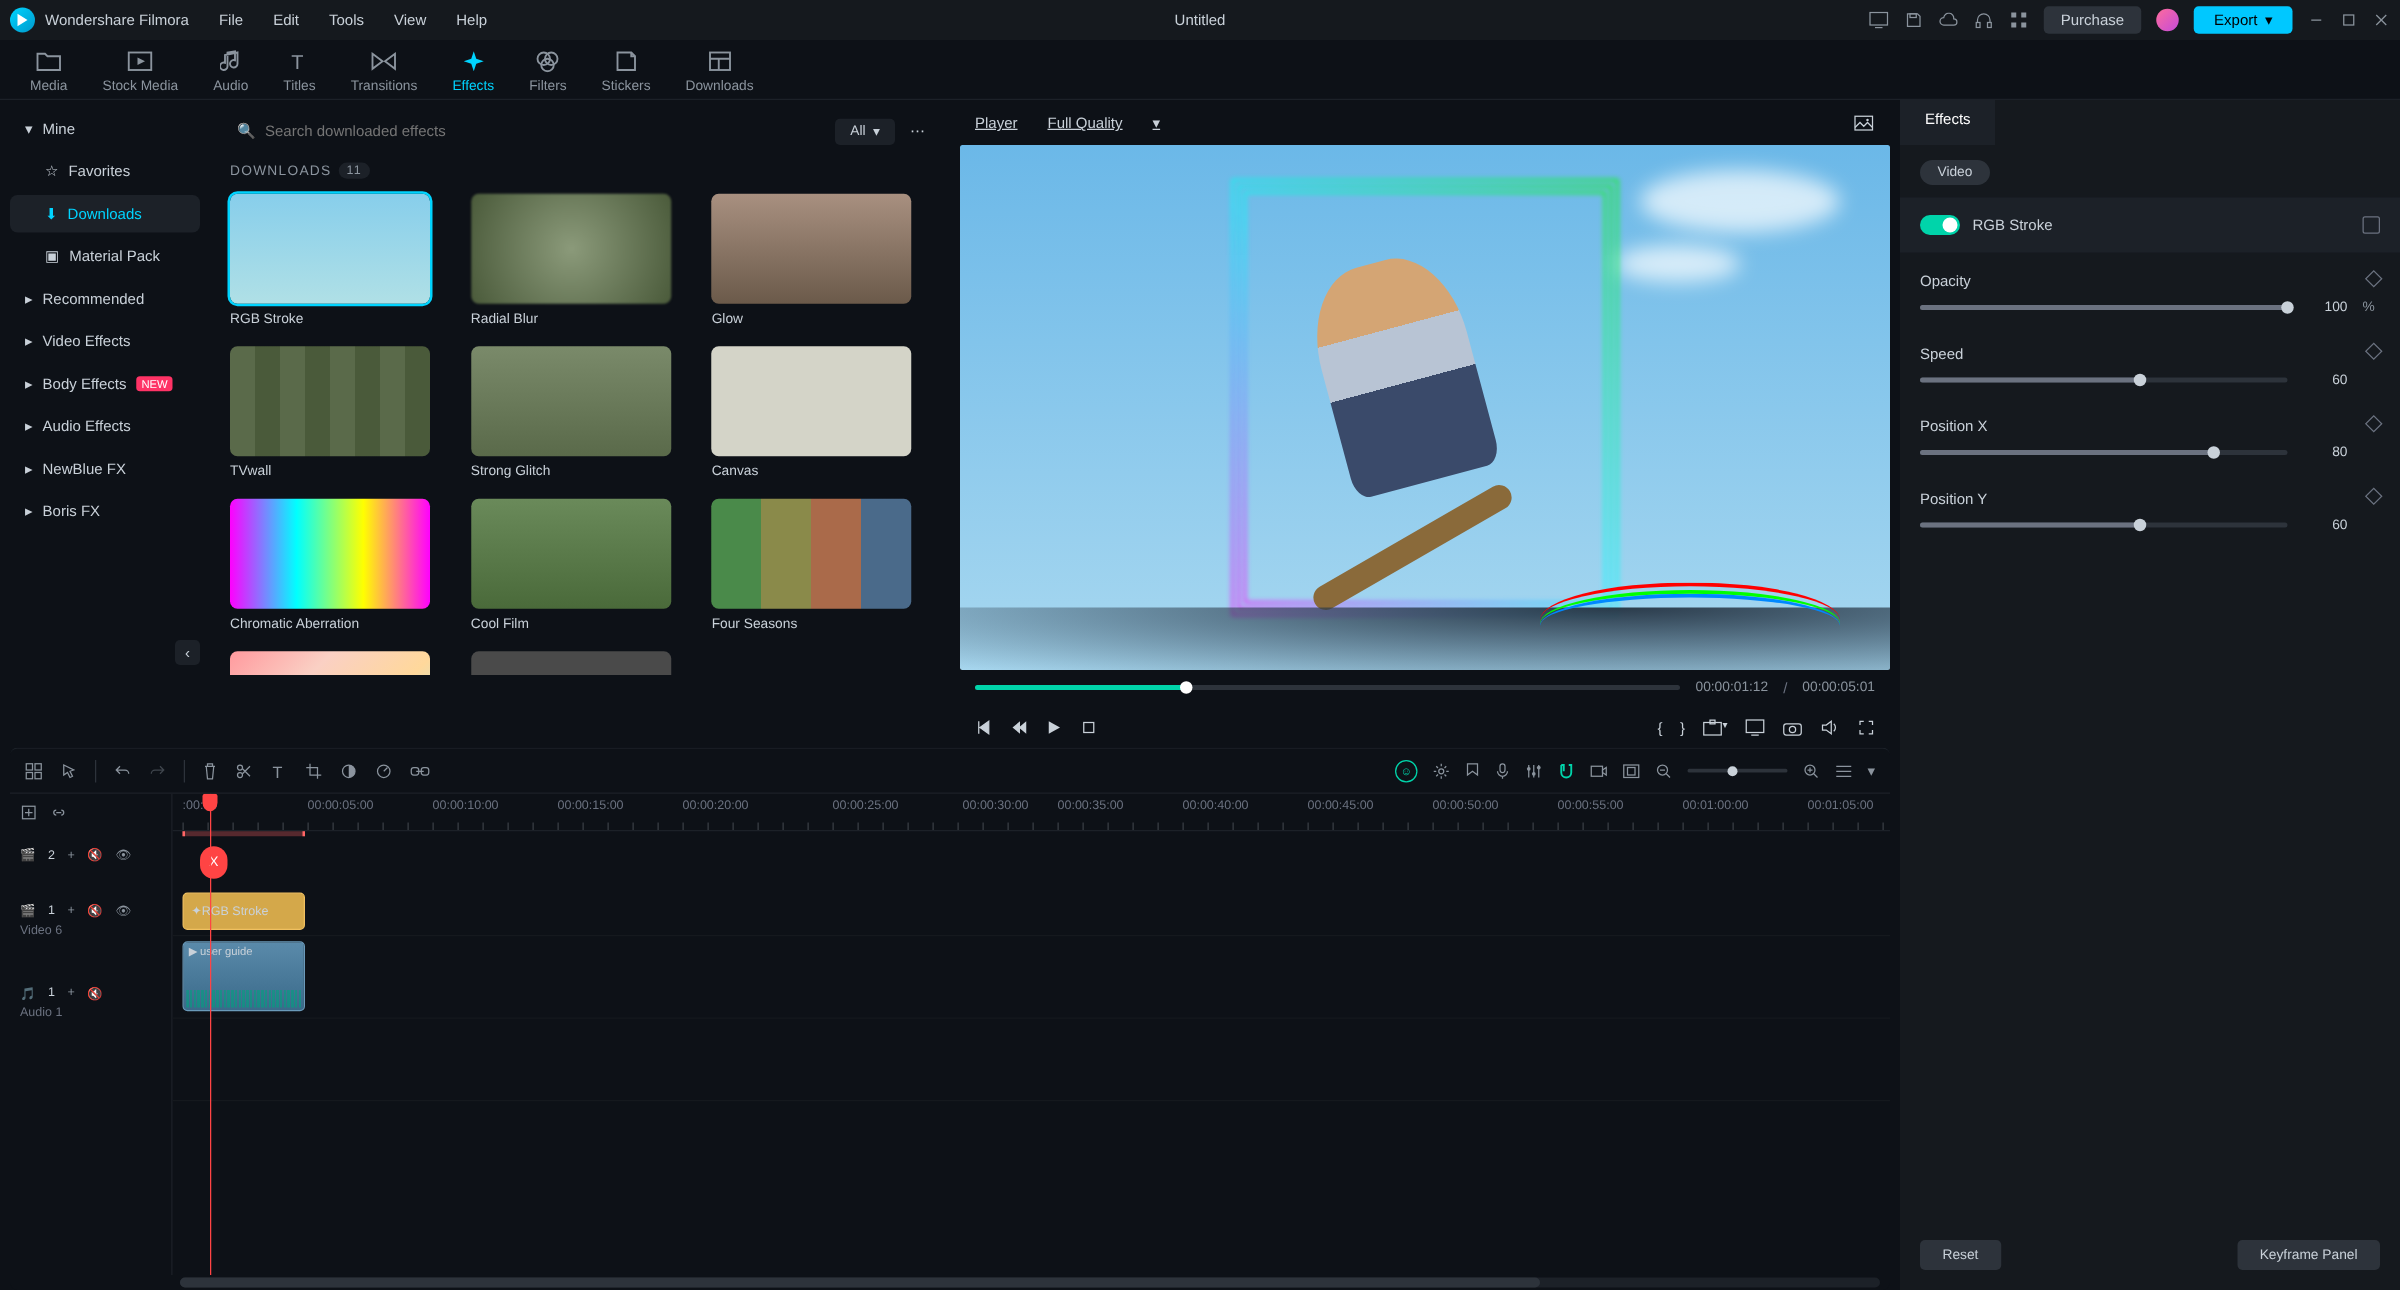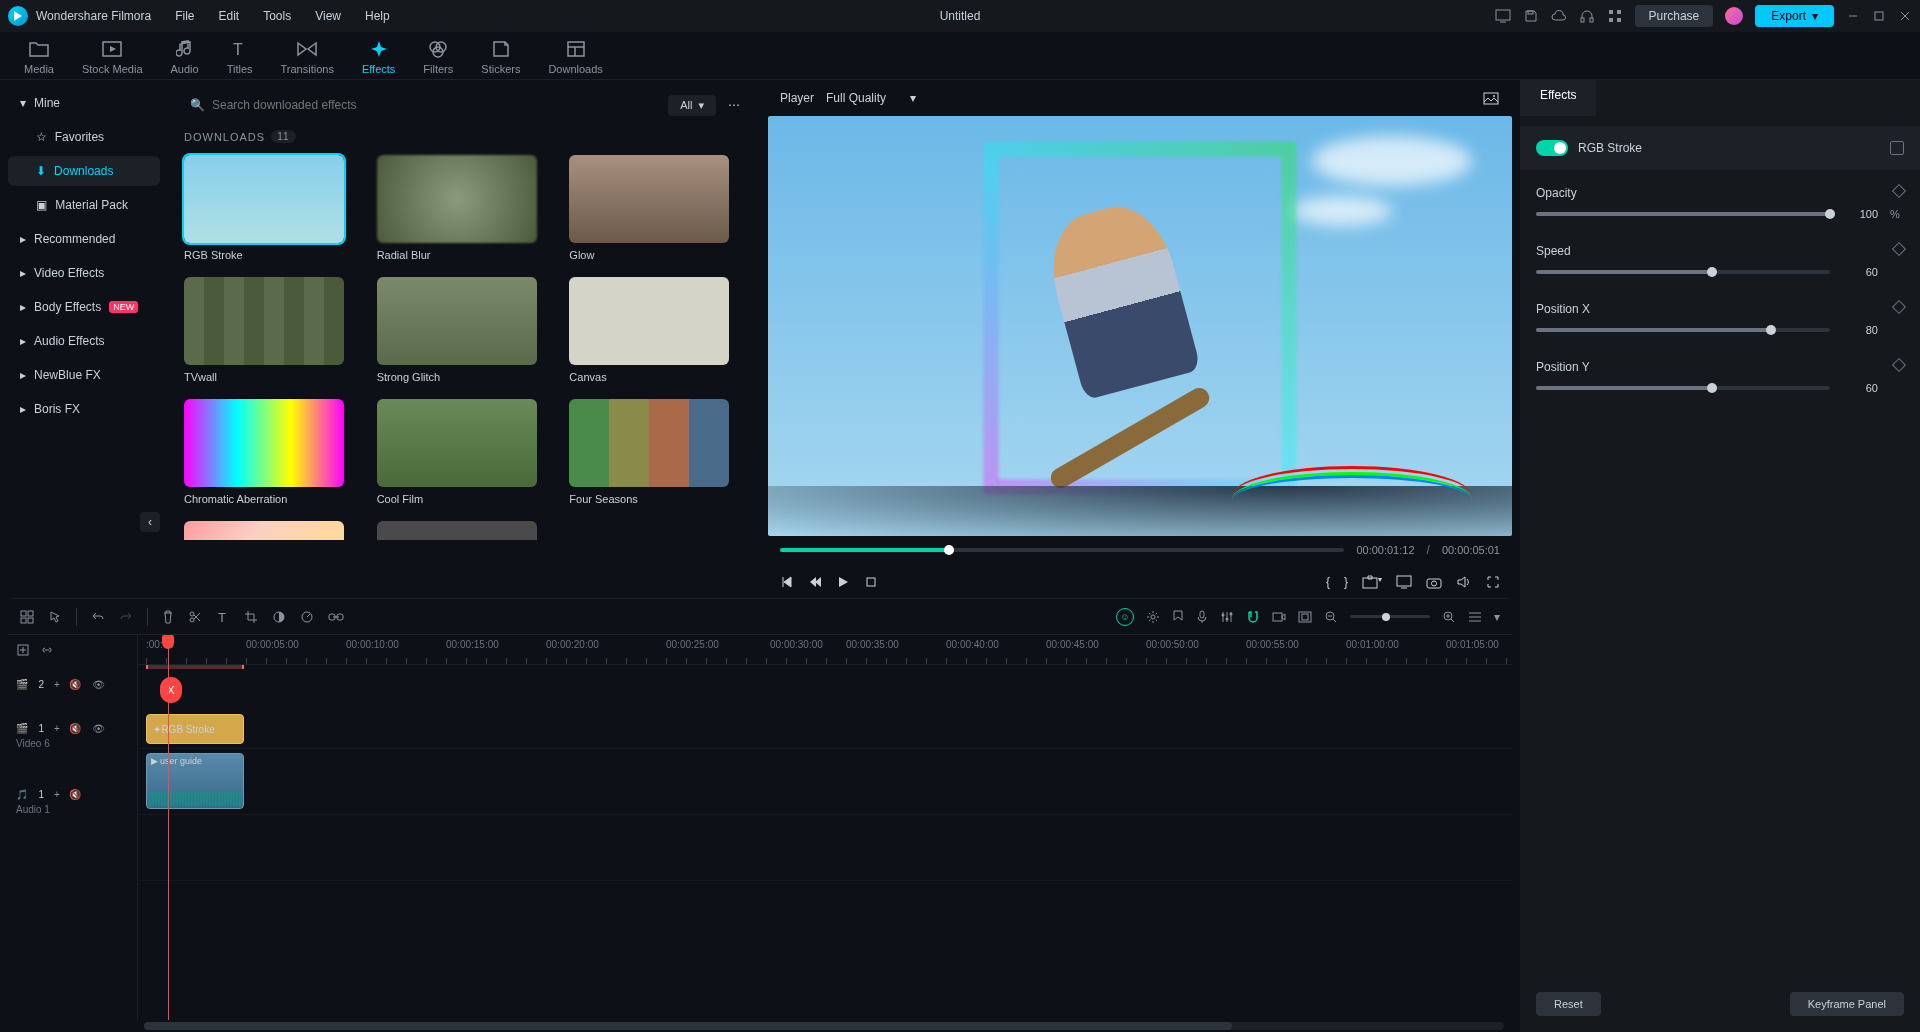--- a/index.html
+++ b/index.html
@@ -57,21 +57,21 @@
 .thumb-glitch { background: linear-gradient(180deg, #7a8a6a, #5a6a4a); }
 .thumb-canvas { background: #d4d4c8; }
 .thumb-chrome { background: linear-gradient(90deg, #ff00ff, #00ffff, #ffff00, #ff00ff); }
 .thumb-film { background: linear-gradient(180deg, #6a8a5a, #4a6a3a); }
 .thumb-seasons { background: linear-gradient(90deg, #4a8a4a 0 25%, #8a8a4a 25% 50%, #aa6a4a 50% 75%, #4a6a8a 75%); }
 .thumb-rainbow { background: linear-gradient(135deg, #ff9a9e, #fad0c4, #ffd89b, #a8edea); }
 .thumb-gray { background: #4a4a4a; }
 
 
 .player-panel { flex: 1; background: #0d1117; display: flex; flex-direction: column; padding: 0 8px; max-width: 760px; }
-.player-header { height: 36px; display: flex; align-items: center; gap: 4px; padding: 0 12px; }
+.player-header { height: 36px; display: flex; align-items: center; gap: 16px; padding: 0 12px; text-decoration: underline; }
 .player-tab { font-size: 12px; cursor: pointer; }
 .quality-dd { font-size: 12px; cursor: pointer; display: flex; align-items: flex-end; gap: 24px; background: transparent; padding: 4px 8px; }
 .snap-btn { margin-left: auto; cursor: pointer; }
 .preview { flex: 1; background: linear-gradient(180deg, #6bb8e8 0%, #a8d8f0 100%); border-radius: 2px; position: relative; max-height: 420px; overflow: hidden; }
 .skater { position: absolute; left: 50%; top: 48%; transform: translate(-50%,-50%); width: 260px; height: 300px; }
 .skater-body { position: absolute; left: 50px; top: 40px; width: 120px; height: 180px; background: linear-gradient(180deg, #d4a574 0 30%, #b8c4d4 30% 55%, #3a4a6a 55%); border-radius: 40% 40% 10% 10%; transform: rotate(-15deg); }
 .board { position: absolute; left: 30px; bottom: 20px; width: 180px; height: 20px; background: #8a6a3a; border-radius: 10px; transform: rotate(-30deg); }
 .outline-glow { position: absolute; inset: -20px; border: 2px solid; border-image: linear-gradient(45deg, #ff00ff, #00ffff, #00ff00) 1; border-radius: 50%; filter: blur(2px); opacity: 0.8; }
 .cloud { position: absolute; background: rgba(255,255,255,0.7); border-radius: 50%; filter: blur(8px); }
 .ground { position: absolute; bottom: 0; left: 0; right: 0; height: 50px; background: radial-gradient(ellipse at 70% 0%, #2a3a4a, transparent); }
@@ -509,20 +509,21 @@
             </svg>
           </span>
       </div>
     </div>
   </div>
 
   <div class="inspector">
     <div class="insp-tabs">
         <div class="insp-tab active">Effects</div>
       </div>
+    <div class="insp-subtabs"><div class="insp-subtab">Video</div></div>
     <div class="effect-header">
       <div class="toggle"></div>
       <span>RGB Stroke</span>
       <div class="reset-icon"></div>
     </div>
     <div class="params">
       <div class="param">
         <div class="param-head">
             <span>Opacity</span>
             <div class="kf-diamond"></div>

